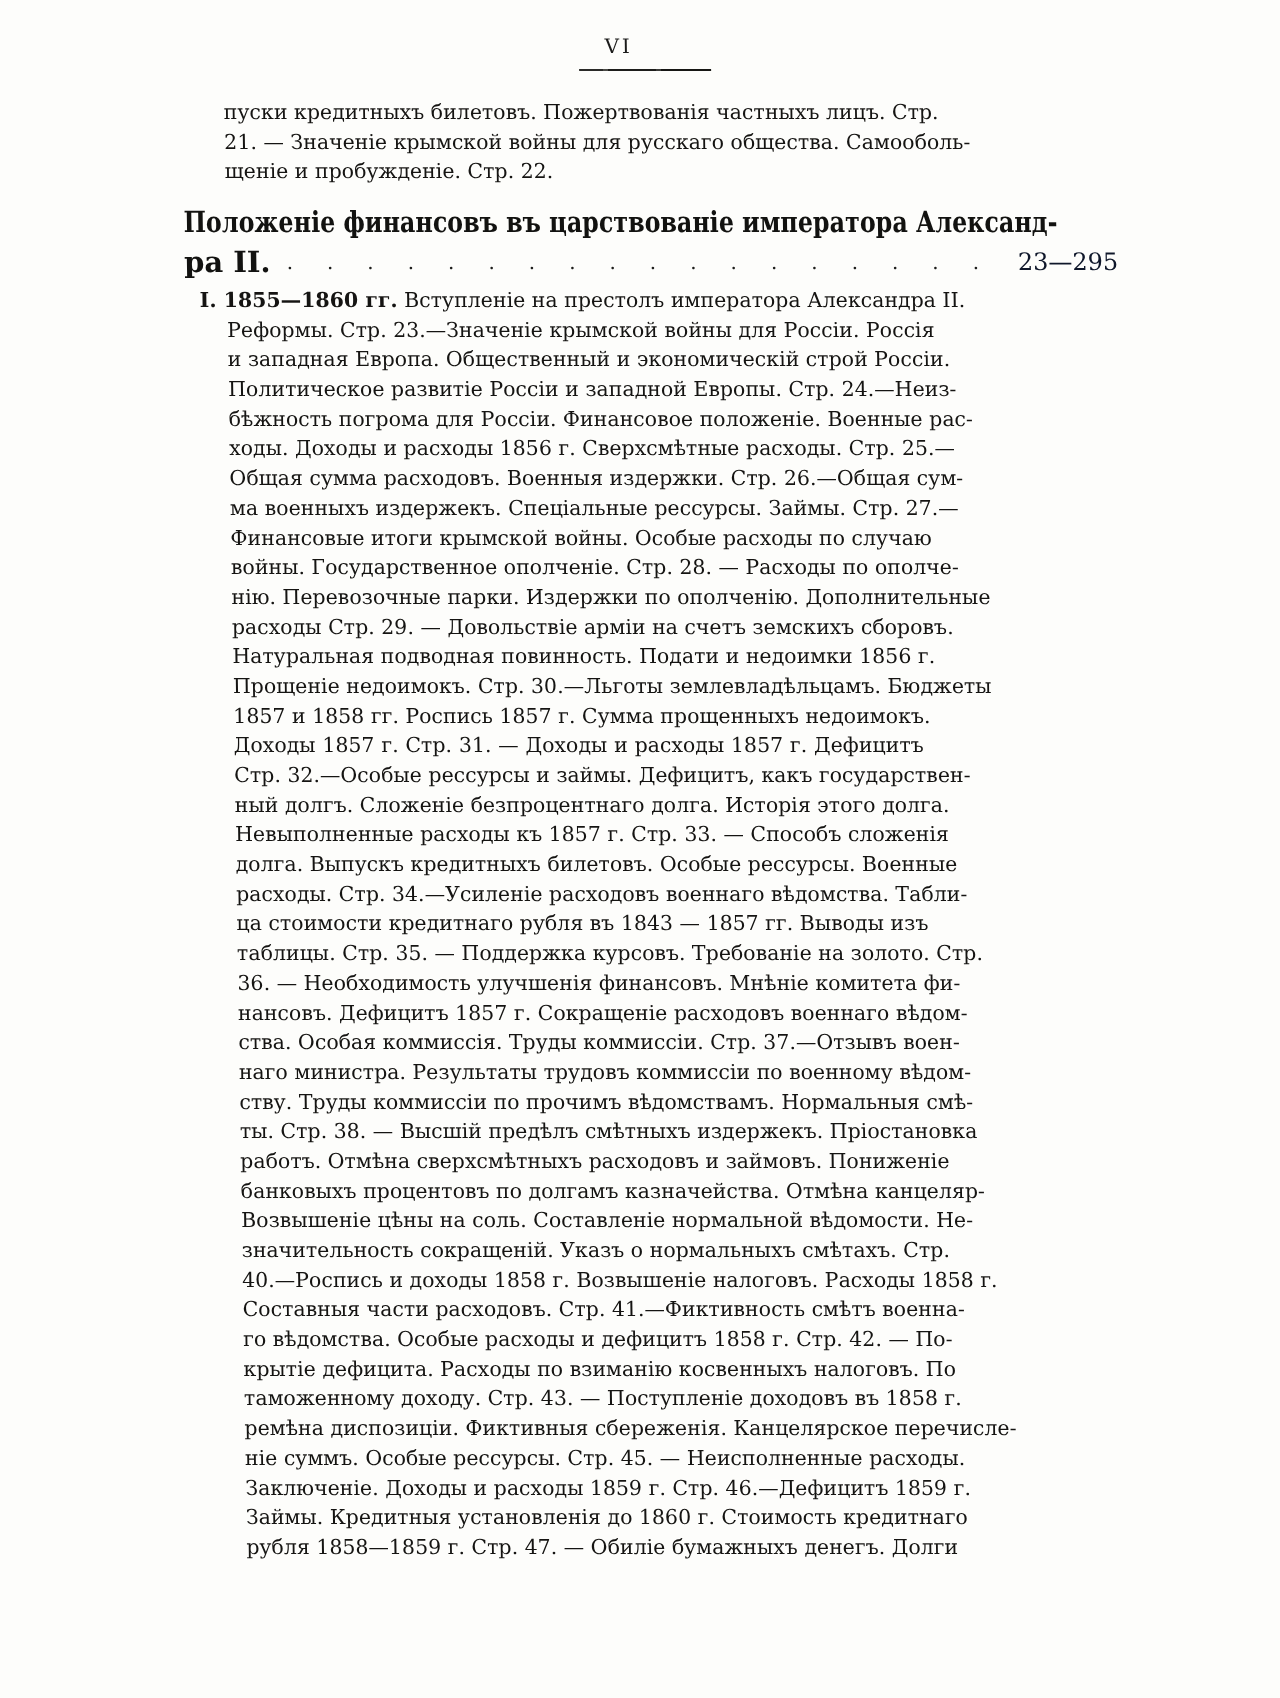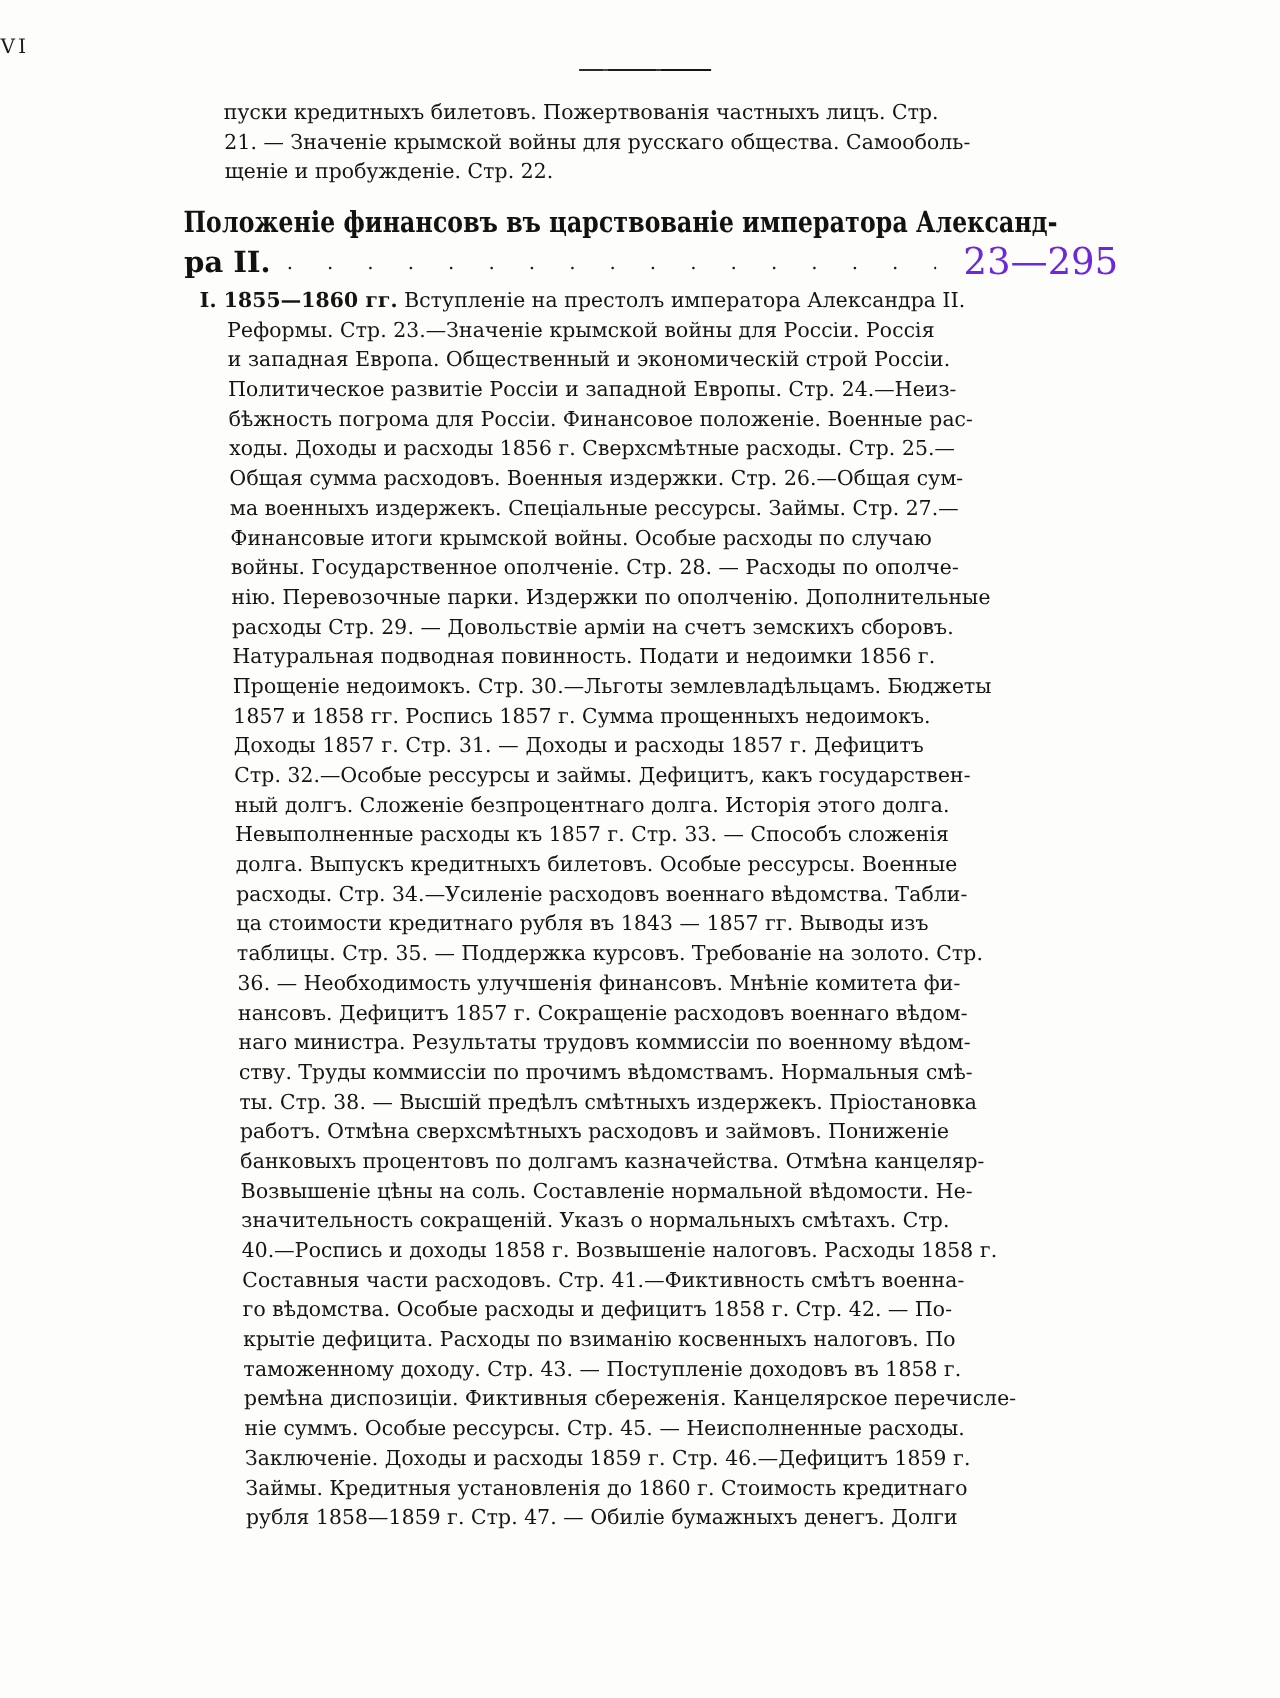--- a/index.html
+++ b/index.html
@@ -11,21 +11,21 @@
     font-family:"DejaVu Serif","Liberation Serif",serif;
     color:#151412;
   }
   .skewwrap{
     position:absolute;inset:0;
     transform:skewX(0.9deg);
     transform-origin:0 0;
   }
   .pagenum{
     position:absolute;top:34px;left:0;width:1236px;
-    font-size:20px;letter-spacing:3px;color:#1b1b1a;
+    text-align:center;font-size:20px;letter-spacing:3px;color:#1b1b1a;
   }
   .rule{
     position:absolute;top:69px;left:578px;width:132px;height:2px;
     background:linear-gradient(90deg,#2a2a28 0 18%,#4a4a46 18% 22%,#1d1d1b 22% 58%,#3b3b38 58% 62%,#161614 62% 100%);
   }
   .para-top{
     position:absolute;top:98px;left:222px;width:686px;
     font-size:20.5px;
   }
   .para-top .line{
@@ -48,21 +48,21 @@
   }
   .h2start{white-space:nowrap;flex:0 0 auto;}
   .leader{
     flex:1 1 auto;overflow:hidden;white-space:nowrap;
     font-weight:normal;font-size:20px;
     letter-spacing:34px;padding-left:16px;
     color:#1d1d1b;
   }
   .range{
     flex:0 0 auto;margin-left:27px;
-    font-weight:normal;font-size:37px;color:#6d28d9;
+    font-weight:normal;font-size:24px;color:#0f172a;
   }
   .body{
     position:absolute;top:286px;left:222px;width:690px;
     font-size:20.5px;
   }
   .body .line{
     line-height:29.7px;height:29.7px;
     text-align:justify;text-align-last:justify;
     white-space:nowrap;
   }
@@ -113,20 +113,21 @@
           <div class="line">Доходы 1857 г. Стр. 31. — Доходы и расходы 1857 г. Дефицитъ</div>
           <div class="line">Стр. 32.—Особые рессурсы и займы. Дефицитъ, какъ государствен-</div>
           <div class="line">ный долгъ. Сложеніе безпроцентнаго долга. Исторія этого долга.</div>
           <div class="line">Невыполненные расходы къ 1857 г. Стр. 33. — Способъ сложенія</div>
           <div class="line">долга. Выпускъ кредитныхъ билетовъ. Особые рессурсы. Военные</div>
           <div class="line">расходы. Стр. 34.—Усиленіе расходовъ военнаго вѣдомства. Табли-</div>
           <div class="line">ца стоимости кредитнаго рубля въ 1843 — 1857 гг. Выводы изъ</div>
           <div class="line">таблицы. Стр. 35. — Поддержка курсовъ. Требованіе на золото. Стр.</div>
           <div class="line">36. — Необходимость улучшенія финансовъ. Мнѣніе комитета фи-</div>
           <div class="line">нансовъ. Дефицитъ 1857 г. Сокращеніе расходовъ военнаго вѣдом-</div>
+          <div class="line">ства. Особая коммиссія. Труды коммиссіи. Стр. 37.—Отзывъ воен-</div>
           <div class="line">наго министра. Результаты трудовъ коммиссіи по военному вѣдом-</div>
           <div class="line">ству. Труды коммиссіи по прочимъ вѣдомствамъ. Нормальныя смѣ-</div>
           <div class="line">ты. Стр. 38. — Высшій предѣлъ смѣтныхъ издержекъ. Пріостановка</div>
           <div class="line">работъ. Отмѣна сверхсмѣтныхъ расходовъ и займовъ. Пониженіе</div>
           <div class="line">банковыхъ процентовъ по долгамъ казначейства. Отмѣна канцеляр-</div>
           <div class="line">Возвышеніе цѣны на соль. Составленіе нормальной вѣдомости. Не-</div>
           <div class="line">значительность сокращеній. Указъ о нормальныхъ смѣтахъ. Стр.</div>
           <div class="line">40.—Роспись и доходы 1858 г. Возвышеніе налоговъ. Расходы 1858 г.</div>
           <div class="line">Составныя части расходовъ. Стр. 41.—Фиктивность смѣтъ военна-</div>
           <div class="line">го вѣдомства. Особые расходы и дефицитъ 1858 г. Стр. 42. — По-</div>

